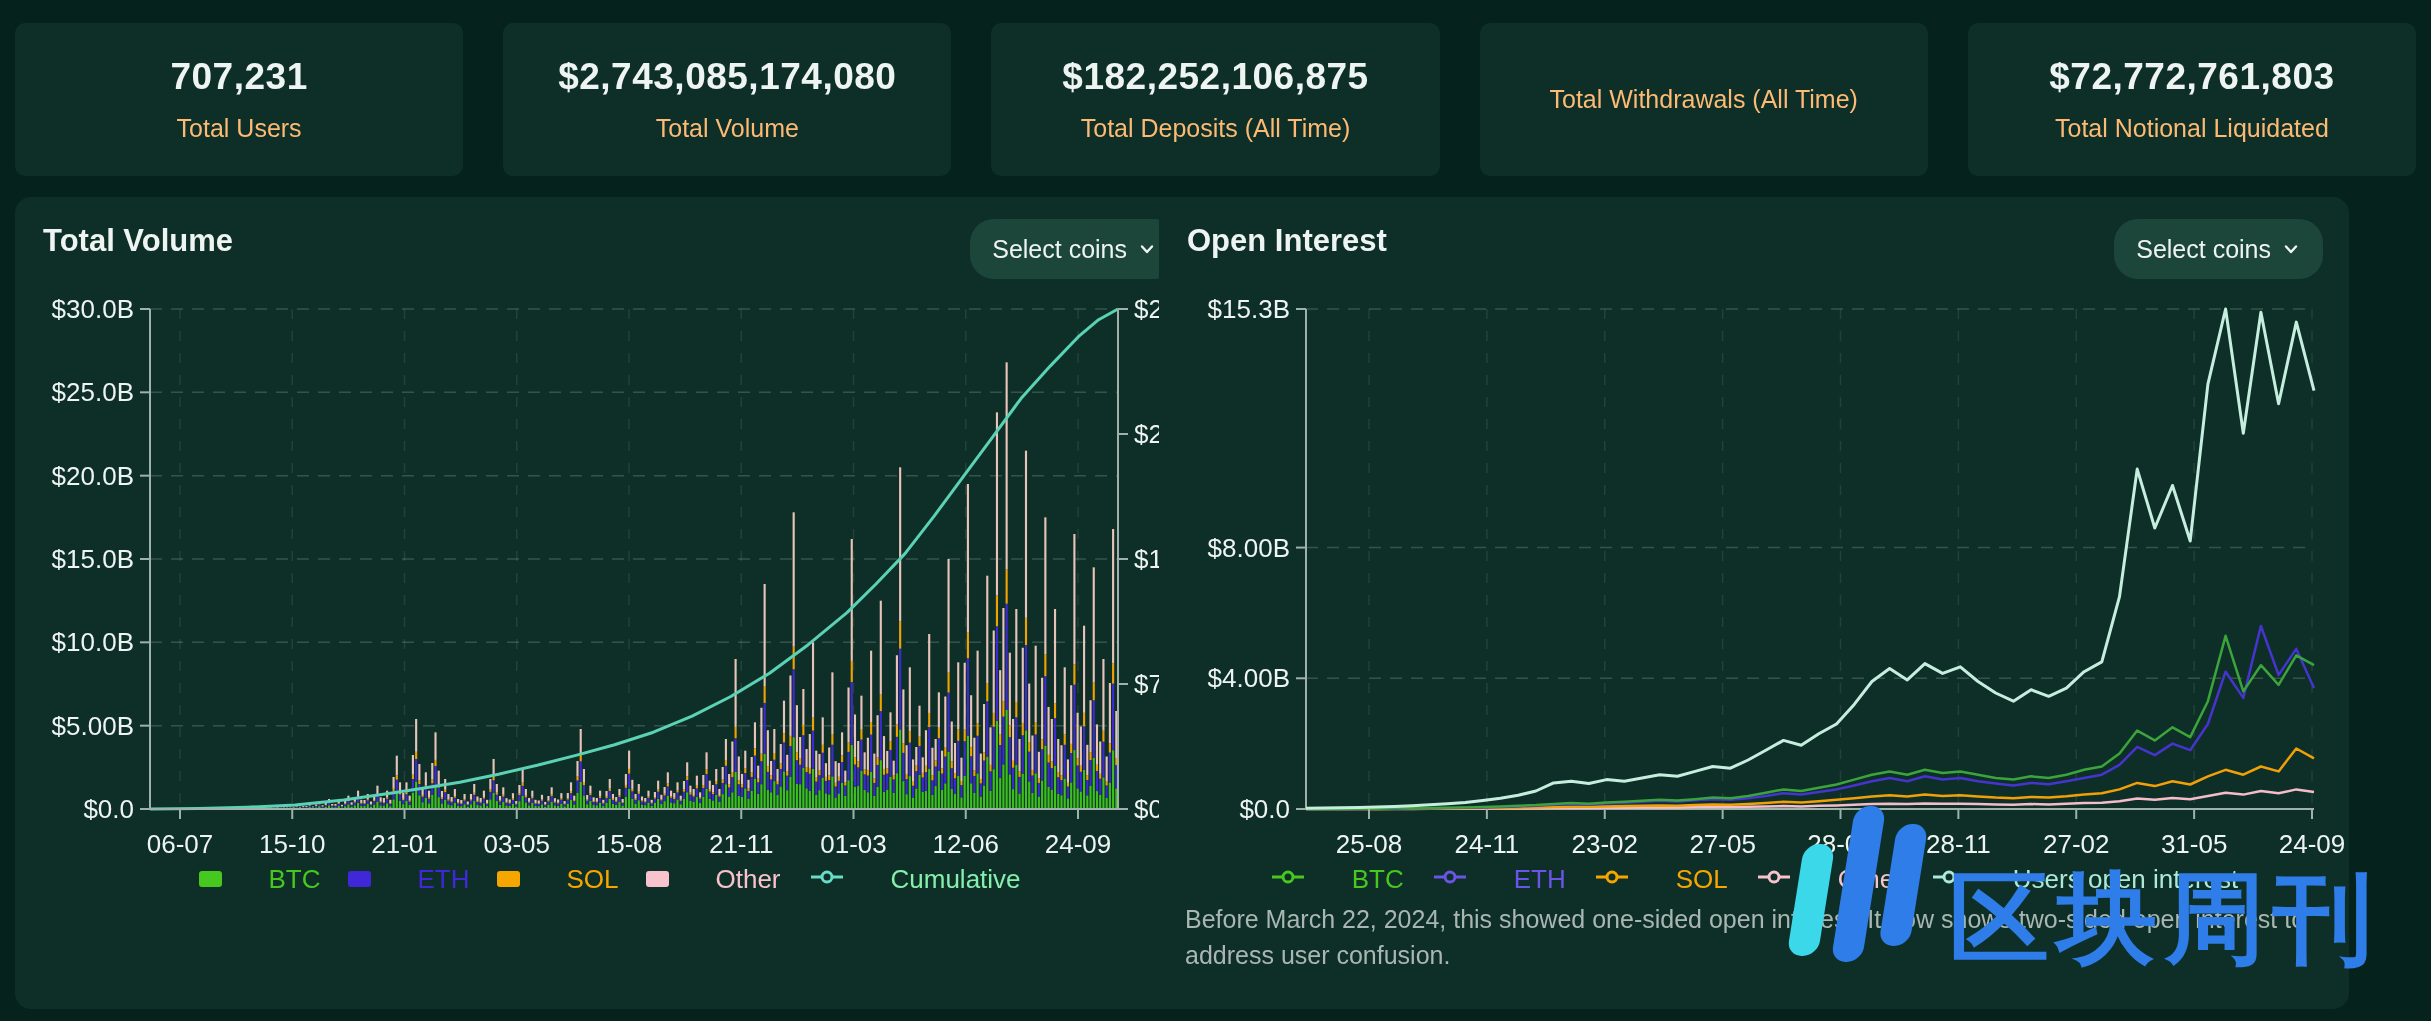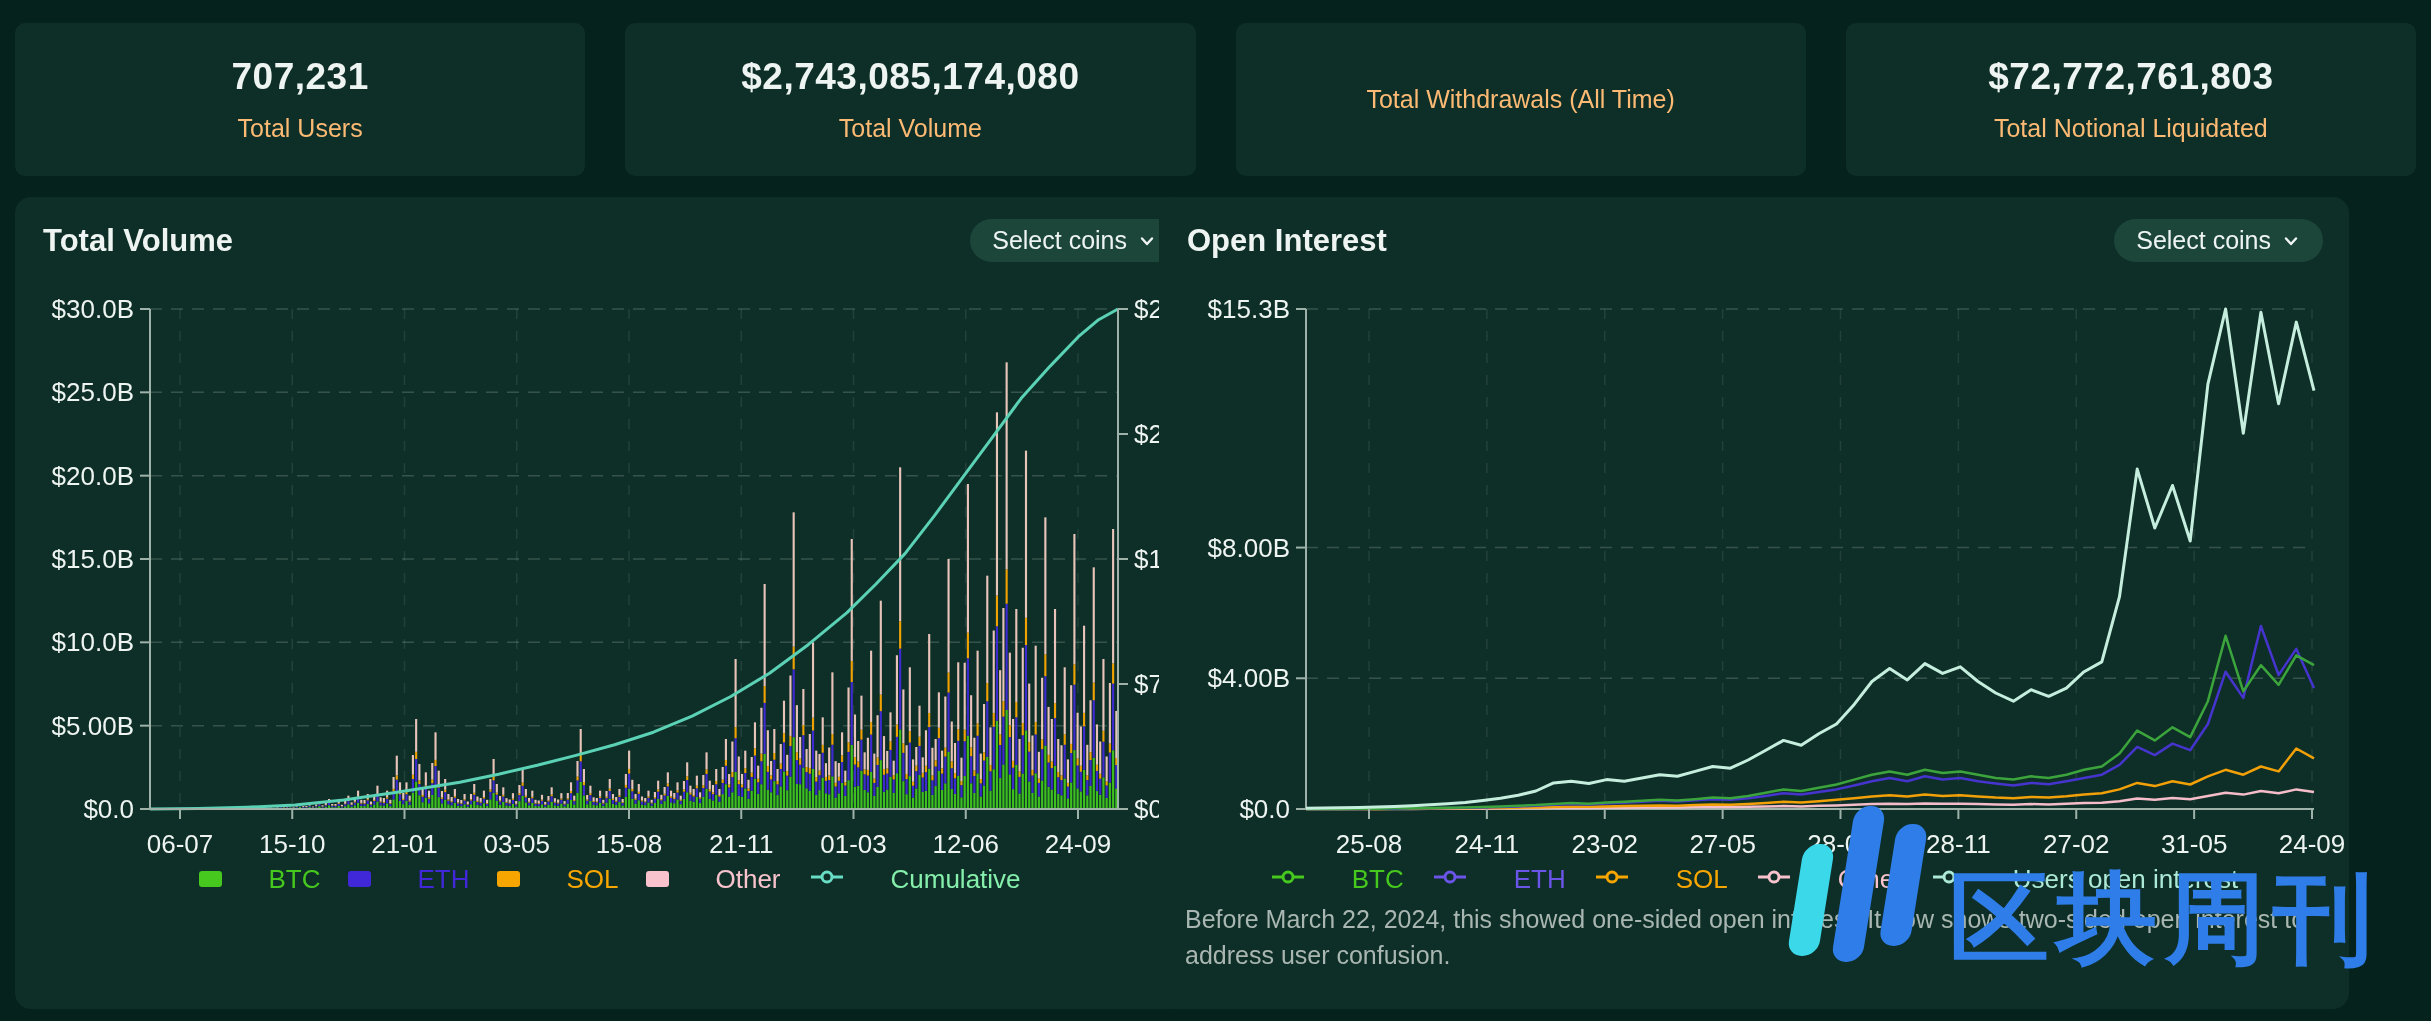--- a/index.html
+++ b/index.html
@@ -17,21 +17,21 @@
   .stat-value{font-size:37px;font-weight:700;letter-spacing:0.5px;}
   .stat-label{font-size:25px;color:#fdba74;}
   .panel{
     position:absolute;top:197px;height:812px;width:1190px;
     background:#0e2f27;border-radius:16px;overflow:hidden;
   }
   #volume-panel{left:15px;}
   #oi-panel{left:1159px;}
   .panel-title{position:absolute;left:28px;top:26px;font-size:31px;font-weight:700;}
   .select-btn{
-    position:absolute;right:26px;top:22px;height:43px;
+    position:absolute;right:26px;top:22px;height:60px;
     background:#1d463b;border:none;border-radius:24px;
     color:#eef4f1;font-size:25px;font-family:"Liberation Sans",sans-serif;
     padding:0 22px;display:flex;align-items:center;gap:10px;cursor:pointer;
   }
   .chart-svg{position:absolute;left:0;top:0;}
   .chart-svg text{font-family:"Liberation Sans",sans-serif;fill:#eef4f1;}
   .legend{
     position:absolute;left:0;right:0;top:660px;height:44px;
     display:flex;justify-content:center;align-items:center;gap:28px;
   }
@@ -60,20 +60,24 @@
 <body>
 
 <div class="stats-row">
   <div class="stat-card">
     <div class="stat-value">707,231</div>
     <div class="stat-label">Total Users</div>
   </div>
   <div class="stat-card">
     <div class="stat-value">$2,743,085,174,080</div>
     <div class="stat-label">Total Volume</div>
+  </div>
+  <div class="stat-card">
+    <div class="stat-value">$182,252,106,875</div>
+    <div class="stat-label">Total Deposits (All Time)</div>
   </div>
   <div class="stat-card">
     <div class="stat-label">Total Withdrawals (All Time)</div>
   </div>
   <div class="stat-card">
     <div class="stat-value">$72,772,761,803</div>
     <div class="stat-label">Total Notional Liquidated</div>
   </div>
 </div>
 

